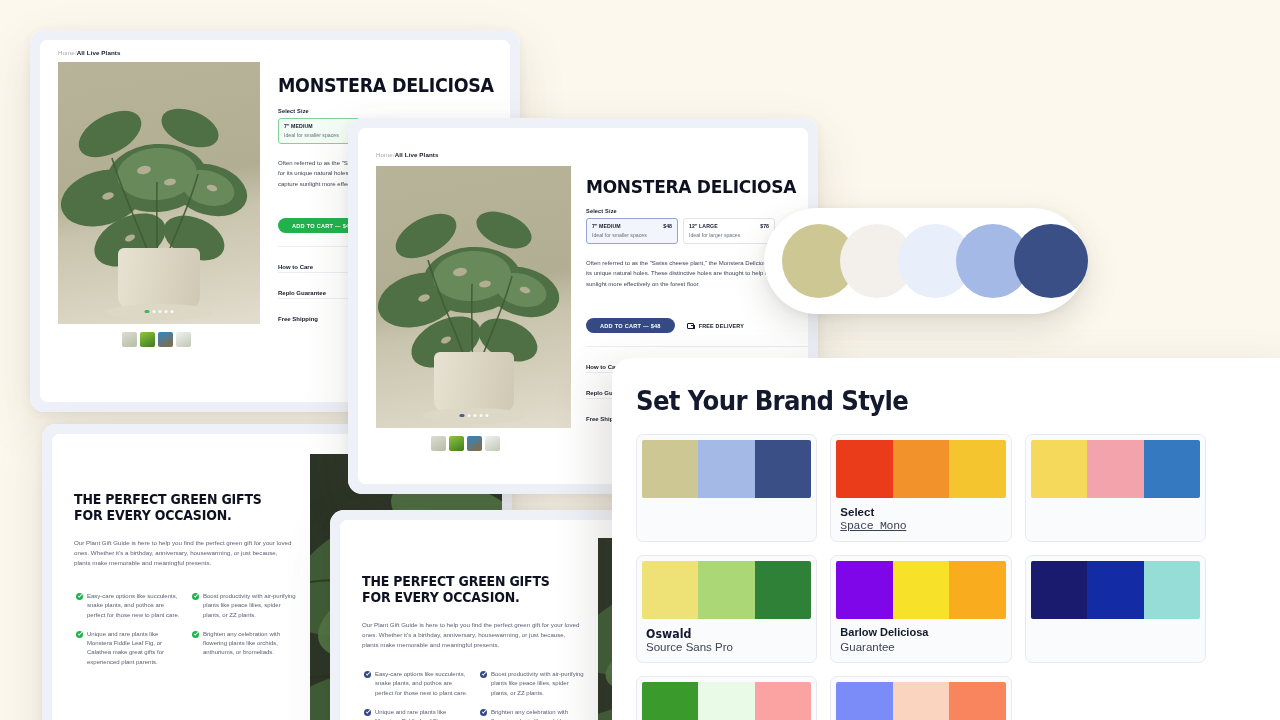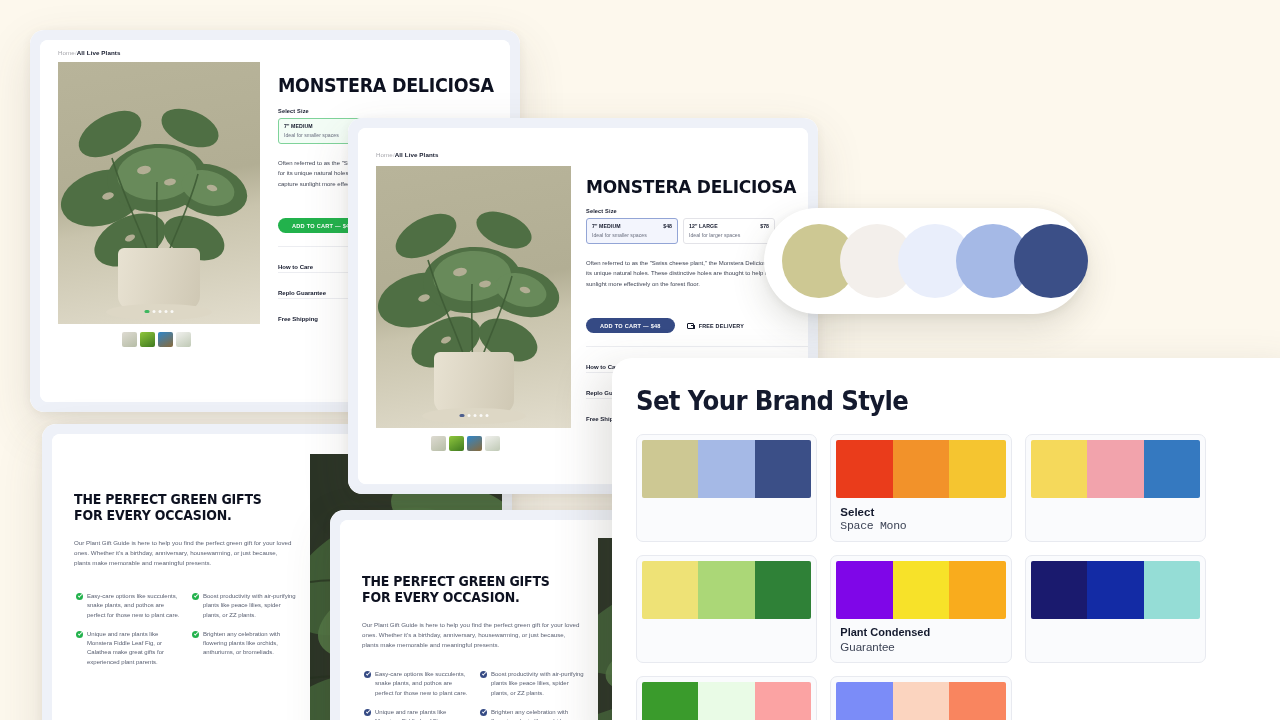--- a/index.html
+++ b/index.html
@@ -146,21 +146,21 @@
   }
   .swatches{display:flex;height:58px;border-radius:2px;overflow:hidden;}
   .swatches span{flex:1;}
   .tnames{padding:7px 4px 0 4px;}
   .tn1{font-size:11.5px;color:#141a2e;line-height:1.25;}
   .tn2{font-size:11.5px;color:#3c4355;line-height:1.3;}
   .f-sans{font-family:"Liberation Sans",sans-serif;font-weight:400;}
   .f-sans-b{font-family:"Liberation Sans",sans-serif;font-weight:700;}
   .f-serif{font-family:"Liberation Serif",serif;font-weight:700;}
   .f-serif-n{font-family:"Liberation Serif",serif;font-weight:400;}
-  .f-mono{font-family:"Liberation Mono",monospace;font-weight:400;letter-spacing:-.3px;}
+  .f-mono{font-family:"Liberation Mono",monospace;font-weight:400;letter-spacing:-.3px;text-decoration:underline;}
   .f-cond{font-family:"DejaVu Sans",sans-serif;font-weight:700;transform:scaleX(.85);transform-origin:left center;display:inline-block;}
 </style>
 </head>
 <body>
 
 <div class="stage">
 
   <div class="card" style="left:30px;top:30px;width:490px;height:382px;">
     <div class="frame"></div>
     <div class="inner" style="left:10px;top:10px;right:10px;bottom:10px;border-radius:8px;">
@@ -484,30 +484,36 @@
         </div>
       </div>
 
 
       <div class="tile">
         <div class="swatches">
           <span style="background:#eee276;"></span>
           <span style="background:#abd777;"></span>
           <span style="background:#2f8137;"></span>
         </div>
+        <div class="tnames">
+          <div class="tn1" style="height:14px;overflow:hidden;">
+            <span class="f-cond" style="font-size:13px;">Oswald</span>
+          </div>
+          <div class="tn2 f-sans">Source Sans Pro</div>
+        </div>
       </div>
 
       <div class="tile">
         <div class="swatches">
           <span style="background:#7f06e8;"></span>
           <span style="background:#f7e229;"></span>
           <span style="background:#f9ac1d;"></span>
         </div>
         <div class="tnames">
-          <div class="tn1 f-sans-b" style="font-size:11px;">Plant Condensed</div>
+          <div class="tn1 f-sans-b" style="font-size:11px;">Barlow Deliciosa</div>
           <div class="tn2 f-sans">Guarantee</div>
         </div>
       </div>
 
       <div class="tile">
         <div class="swatches">
           <span style="background:#1a1a6e;"></span>
           <span style="background:#132ba5;"></span>
           <span style="background:#95ddd6;"></span>
         </div>

